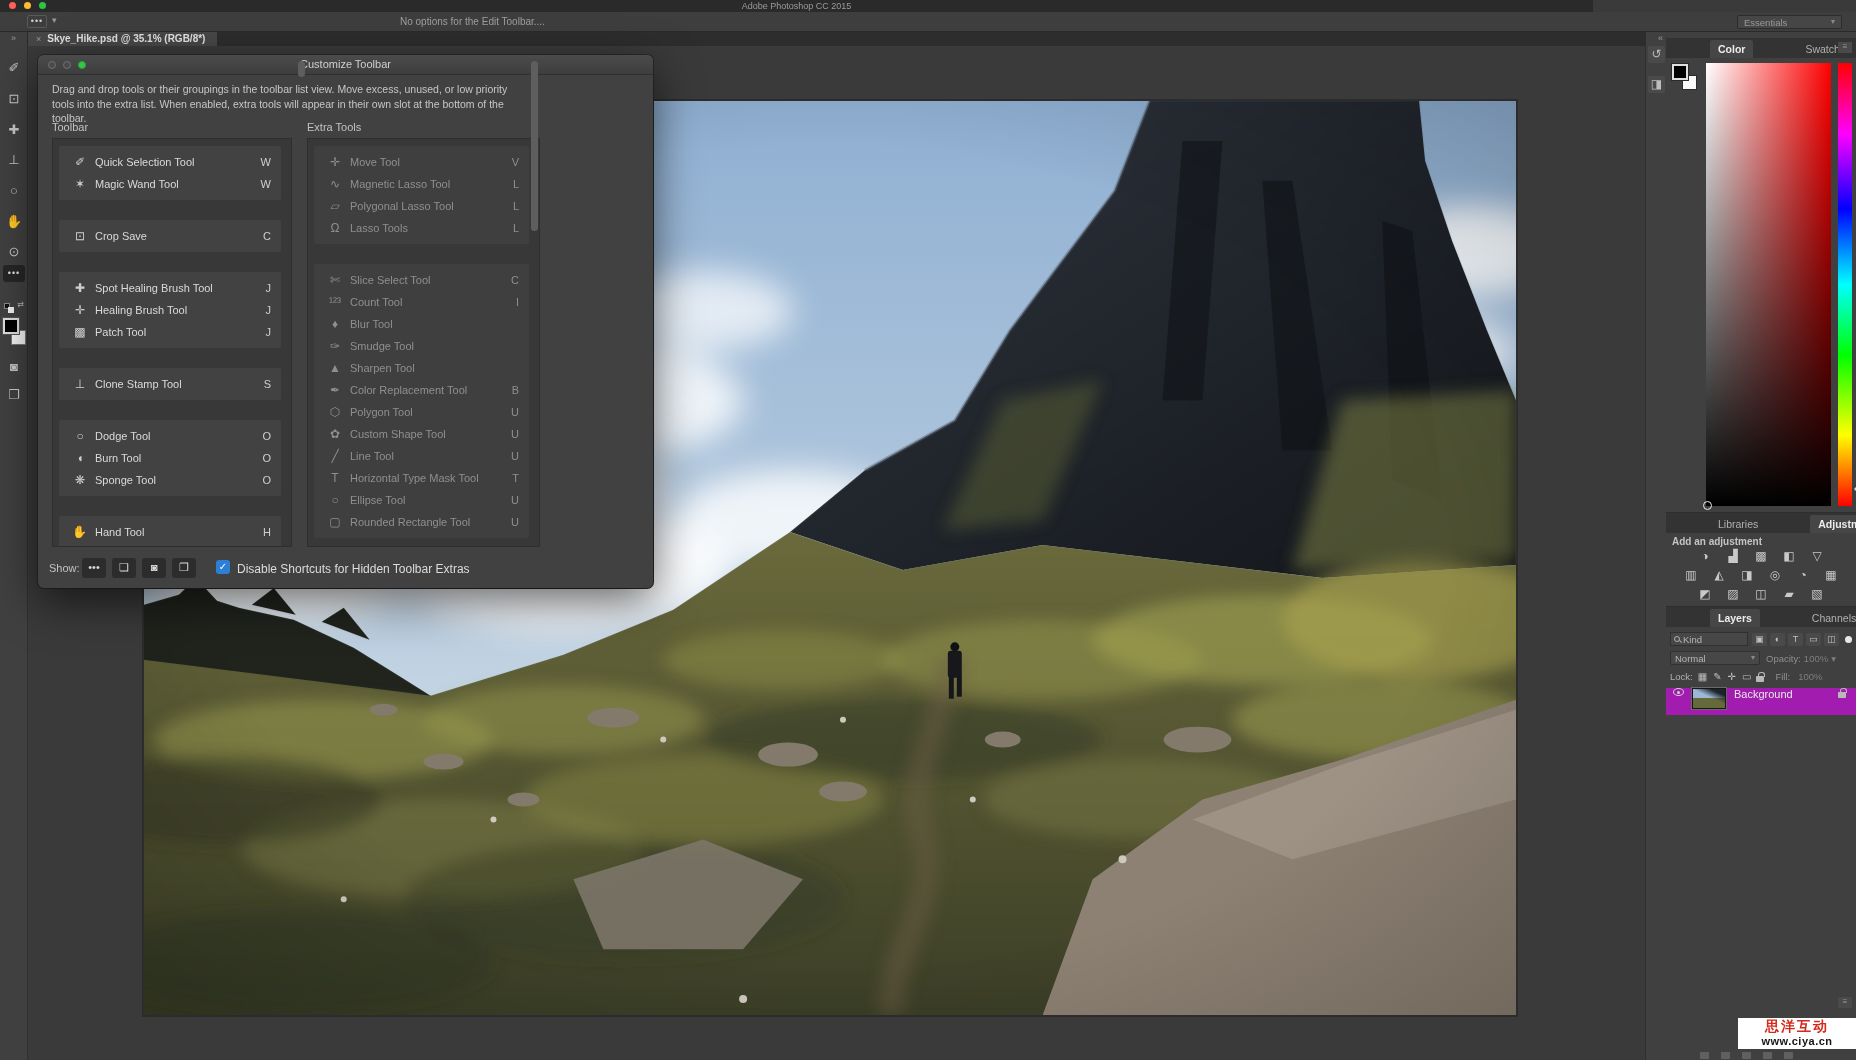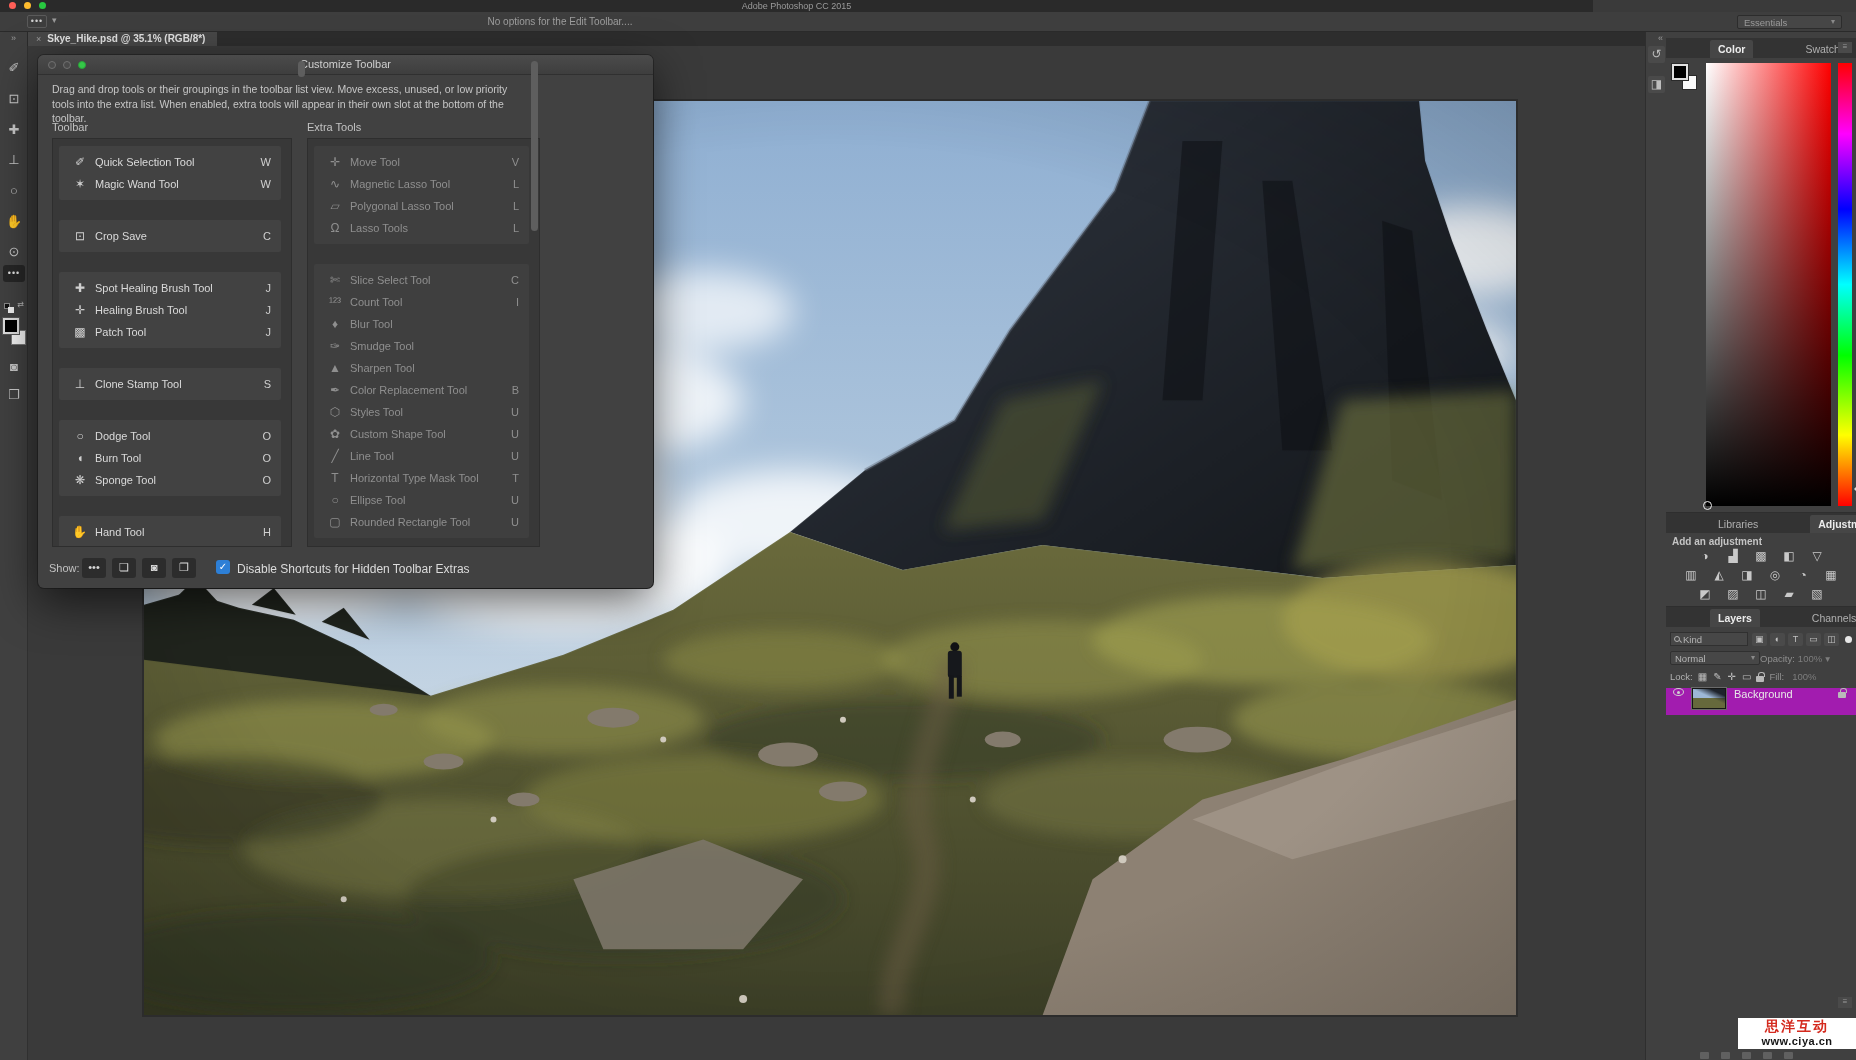--- a/index.html
+++ b/index.html
@@ -8,21 +8,21 @@
 
   
   #titlebar { position:absolute; left:0; top:0; width:1593px; height:12px; background:#2a2a2a; }
   .tl-dots { position:absolute; left:9px; top:2px; display:flex; gap:8px; }
   .tl-dot { width:7px; height:7px; border-radius:50%; }
   #app-title { position:absolute; left:0; right:0; top:1px; text-align:center; font-size:9px; color:#9b9b9b; }
 
   #optionsbar { position:absolute; left:0; top:12px; width:1856px; height:20px; background:#3e3e3e; border-bottom:1px solid #2a2a2a; }
   #ob-tool { position:absolute; left:27px; top:3px; width:20px; height:13px; border:1px solid #5a5a5a; border-radius:2px; color:#cfcfcf; font-size:9px; text-align:center; line-height:11px; letter-spacing:1px;}
   #ob-caret { position:absolute; left:52px; top:3px; color:#9a9a9a; font-size:9px; }
-  #ob-msg { position:absolute; left:400px; top:4px; width:320px; text-align:center; font-size:10px; color:#9e9e9e; }
+  #ob-msg { position:absolute; left:400px; top:4px; width:320px; text-align:left; font-size:10px; color:#9e9e9e; }
   #workspace { position:absolute; right:14px; top:3px; width:105px; height:14px; background:#464646; border:1px solid #2c2c2c; border-radius:2px; font-size:9.5px; color:#9a9a9a; padding:1px 6px; }
   #workspace .car { float:right; font-size:8px; color:#8a8a8a; }
 
   #tabbar { position:absolute; left:0; top:32px; width:1856px; height:14px; background:#2d2d2d; }
   #tools-head { position:absolute; left:0; top:0; width:28px; height:14px; background:#404040; color:#9a9a9a; font-size:9px; text-align:center; line-height:13px; border-right:1px solid #2a2a2a;}
   #doc-tab { position:absolute; left:28px; top:0; height:14px; background:#474747; color:#e2e2e2; font-size:10px; font-weight:bold; padding:1px 12px 0 8px; white-space:nowrap; }
   #doc-tab .x { color:#9a9a9a; font-weight:normal; margin-right:6px; font-size:9px;}
 
   
   #toolstrip { position:absolute; left:0; top:46px; width:28px; height:1014px; background:#404040; border-right:1px solid #303030; }
@@ -106,21 +106,21 @@
   #layers-panel { position:absolute; left:0; top:574px; width:190px; height:454px; border-top:1px solid #2e2e2e;}
   #lp-filter { position:absolute; left:4px; top:24px; width:182px; height:16px; display:flex; align-items:center; gap:4px;}
   #kind-dd { width:80px; height:14px; background:#474747; border:1px solid #303030; border-radius:0; font-size:9.5px; color:#b5b5b5; padding:0 3px; display:flex; align-items:center; gap:3px;}
   .mag { width:6px; height:6px; border:1.2px solid #b0b0b0; border-radius:50%; position:relative; flex:none;}
   .mag::after { content:""; position:absolute; left:4px; top:4px; width:3px; height:1.2px; background:#b0b0b0; transform:rotate(45deg);}
   .lp-ic { width:15px; height:13px; background:#4a4a4a; border-radius:2px; color:#c0c0c0; font-size:9px; text-align:center; line-height:12px; flex:none;}
   #filter-dot { width:7px; height:7px; border-radius:50%; background:#e8e8e8; margin-left:2px; flex:none;}
   #lp-blend { position:absolute; left:4px; top:43px; width:182px; height:16px; display:flex; align-items:center; }
   #blend-dd { width:90px; height:14px; background:#474747; border:1px solid #303030; border-radius:2px; font-size:9.5px; color:#b5b5b5; padding:1px 4px;}
   #blend-dd .car { float:right; font-size:8px; color:#8a8a8a;}
-  .dimlab { font-size:9.5px; color:#8f8f8f; margin-left:0; }
+  .dimlab { font-size:9.5px; color:#8f8f8f; margin-left:6px; }
   .dimval { font-size:9.5px; color:#7d7d7d; margin-left:3px; }
   #lp-lock { position:absolute; left:4px; top:62px; width:182px; height:15px; display:flex; align-items:center; gap:5px; font-size:9.5px; color:#b0b0b0;}
   .lk-ic { color:#bdbdbd; font-size:10px; }
   .padlock { display:inline-block; position:relative; width:8px; height:6px; background:#b9b9b9; border-radius:1px; margin-top:4px;}
   .padlock::before { content:""; position:absolute; left:1.5px; top:-4px; width:5px; height:4px; border:1.2px solid #b9b9b9; border-bottom:none; border-radius:3px 3px 0 0; }
   #layer-row { position:absolute; left:0; top:81px; width:190px; height:27px; background:#a21caf; display:flex; }
   .eye { width:11px; height:8px; border:1px solid #d0d0d0; border-radius:50%; margin:0 8px 0 7px; position:relative;}
   .eye::after { content:""; position:absolute; left:3px; top:1.5px; width:3px; height:3px; background:#d0d0d0; border-radius:50%;}
   #layer-thumb { width:34px; height:21px; border:1px solid #161616; outline:1px solid #6a6a6a; margin-right:8px;
     background:linear-gradient(205deg, #1e232b 20%, transparent 45%), linear-gradient(to bottom, #9db8d6 48%, #66693c 48%); }
@@ -423,21 +423,21 @@
           <span class="tname">Sharpen Tool</span>
           <span class="tkey"></span>
         </div>
         <div class="tool-row">
           <span class="ticon">✒</span>
           <span class="tname">Color Replacement Tool</span>
           <span class="tkey">B</span>
         </div>
         <div class="tool-row">
           <span class="ticon">⬡</span>
-          <span class="tname">Styles Tool</span>
+          <span class="tname">Polygon Tool</span>
           <span class="tkey">U</span>
         </div>
         <div class="tool-row">
           <span class="ticon">✿</span>
           <span class="tname">Custom Shape Tool</span>
           <span class="tkey">U</span>
         </div>
         <div class="tool-row">
           <span class="ticon">╱</span>
           <span class="tname">Line Tool</span>

